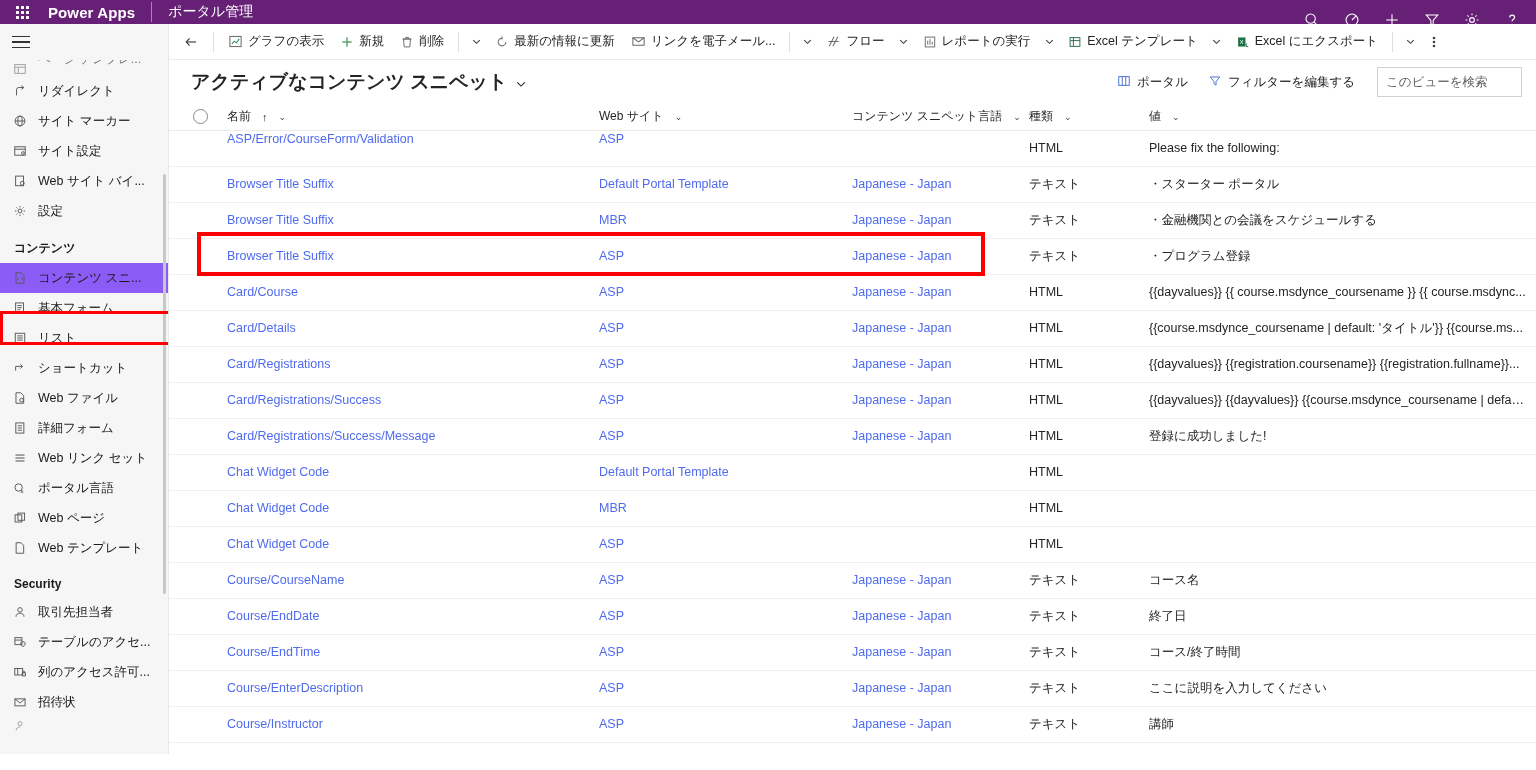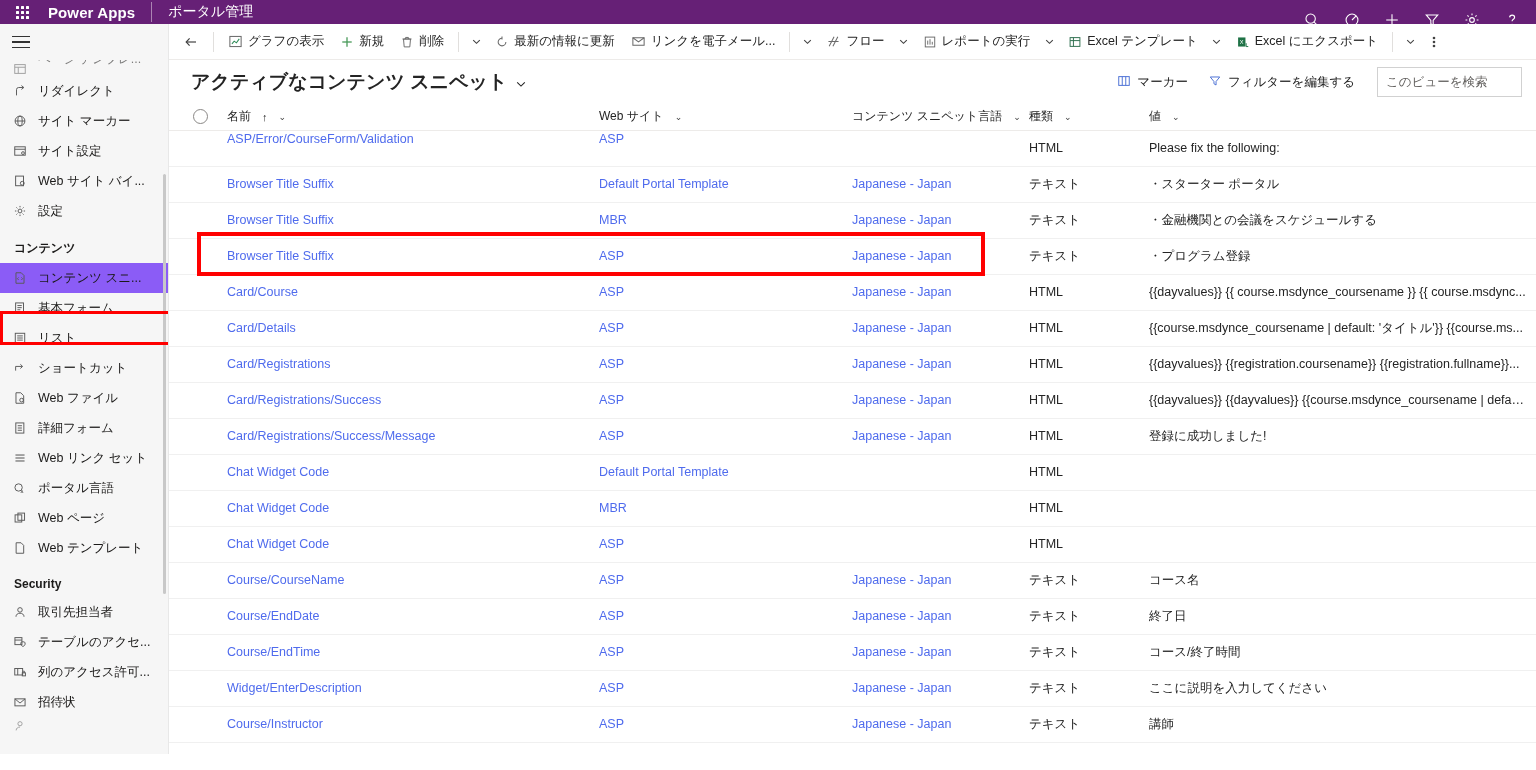--- a/index.html
+++ b/index.html
@@ -674,21 +674,21 @@
 
       <div class="view-right">
         <div class="vbtn">
           <span>
             <svg width="14" height="14" viewBox="0 0 16 16" fill="none" stroke="#4a6fd4" stroke-width="1.1">
               <rect x="2" y="3" width="12" height="10"></rect>
                 <line x1="6" y1="3" x2="6" y2="13"></line>
                 <line x1="10" y1="3" x2="10" y2="13"></line>
             </svg>
           </span>
-          <span>マーカー</span>
+          <span>ポータル</span>
         </div>
 
         <div class="vbtn">
           <span>
             <svg width="14" height="14" viewBox="0 0 16 16" fill="none" stroke="#4a6fd4" stroke-width="1.1">
               <path d="M2.6 3.4h10.8L9.2 8.6v4l-2.4-1.5V8.6Z"></path>
             </svg>
           </span>
           <span>フィルターを編集する</span>
         </div>
@@ -863,21 +863,21 @@
             <tr>
               <td></td>
               <td class="link-cell"><span class="lnk">Course/EndTime</span></td>
               <td class="link-cell"><span class="lnk">ASP</span></td>
               <td class="link-cell"><span class="lnk">Japanese - Japan</span></td>
               <td class="type-cell">テキスト</td>
               <td class="val-cell">コース/終了時間</td>
             </tr>
             <tr>
               <td></td>
-              <td class="link-cell"><span class="lnk">Widget/EnterDescription</span></td>
+              <td class="link-cell"><span class="lnk">Course/EnterDescription</span></td>
               <td class="link-cell"><span class="lnk">ASP</span></td>
               <td class="link-cell"><span class="lnk">Japanese - Japan</span></td>
               <td class="type-cell">テキスト</td>
               <td class="val-cell">ここに説明を入力してください</td>
             </tr>
             <tr>
               <td></td>
               <td class="link-cell"><span class="lnk">Course/Instructor</span></td>
               <td class="link-cell"><span class="lnk">ASP</span></td>
               <td class="link-cell"><span class="lnk">Japanese - Japan</span></td>

